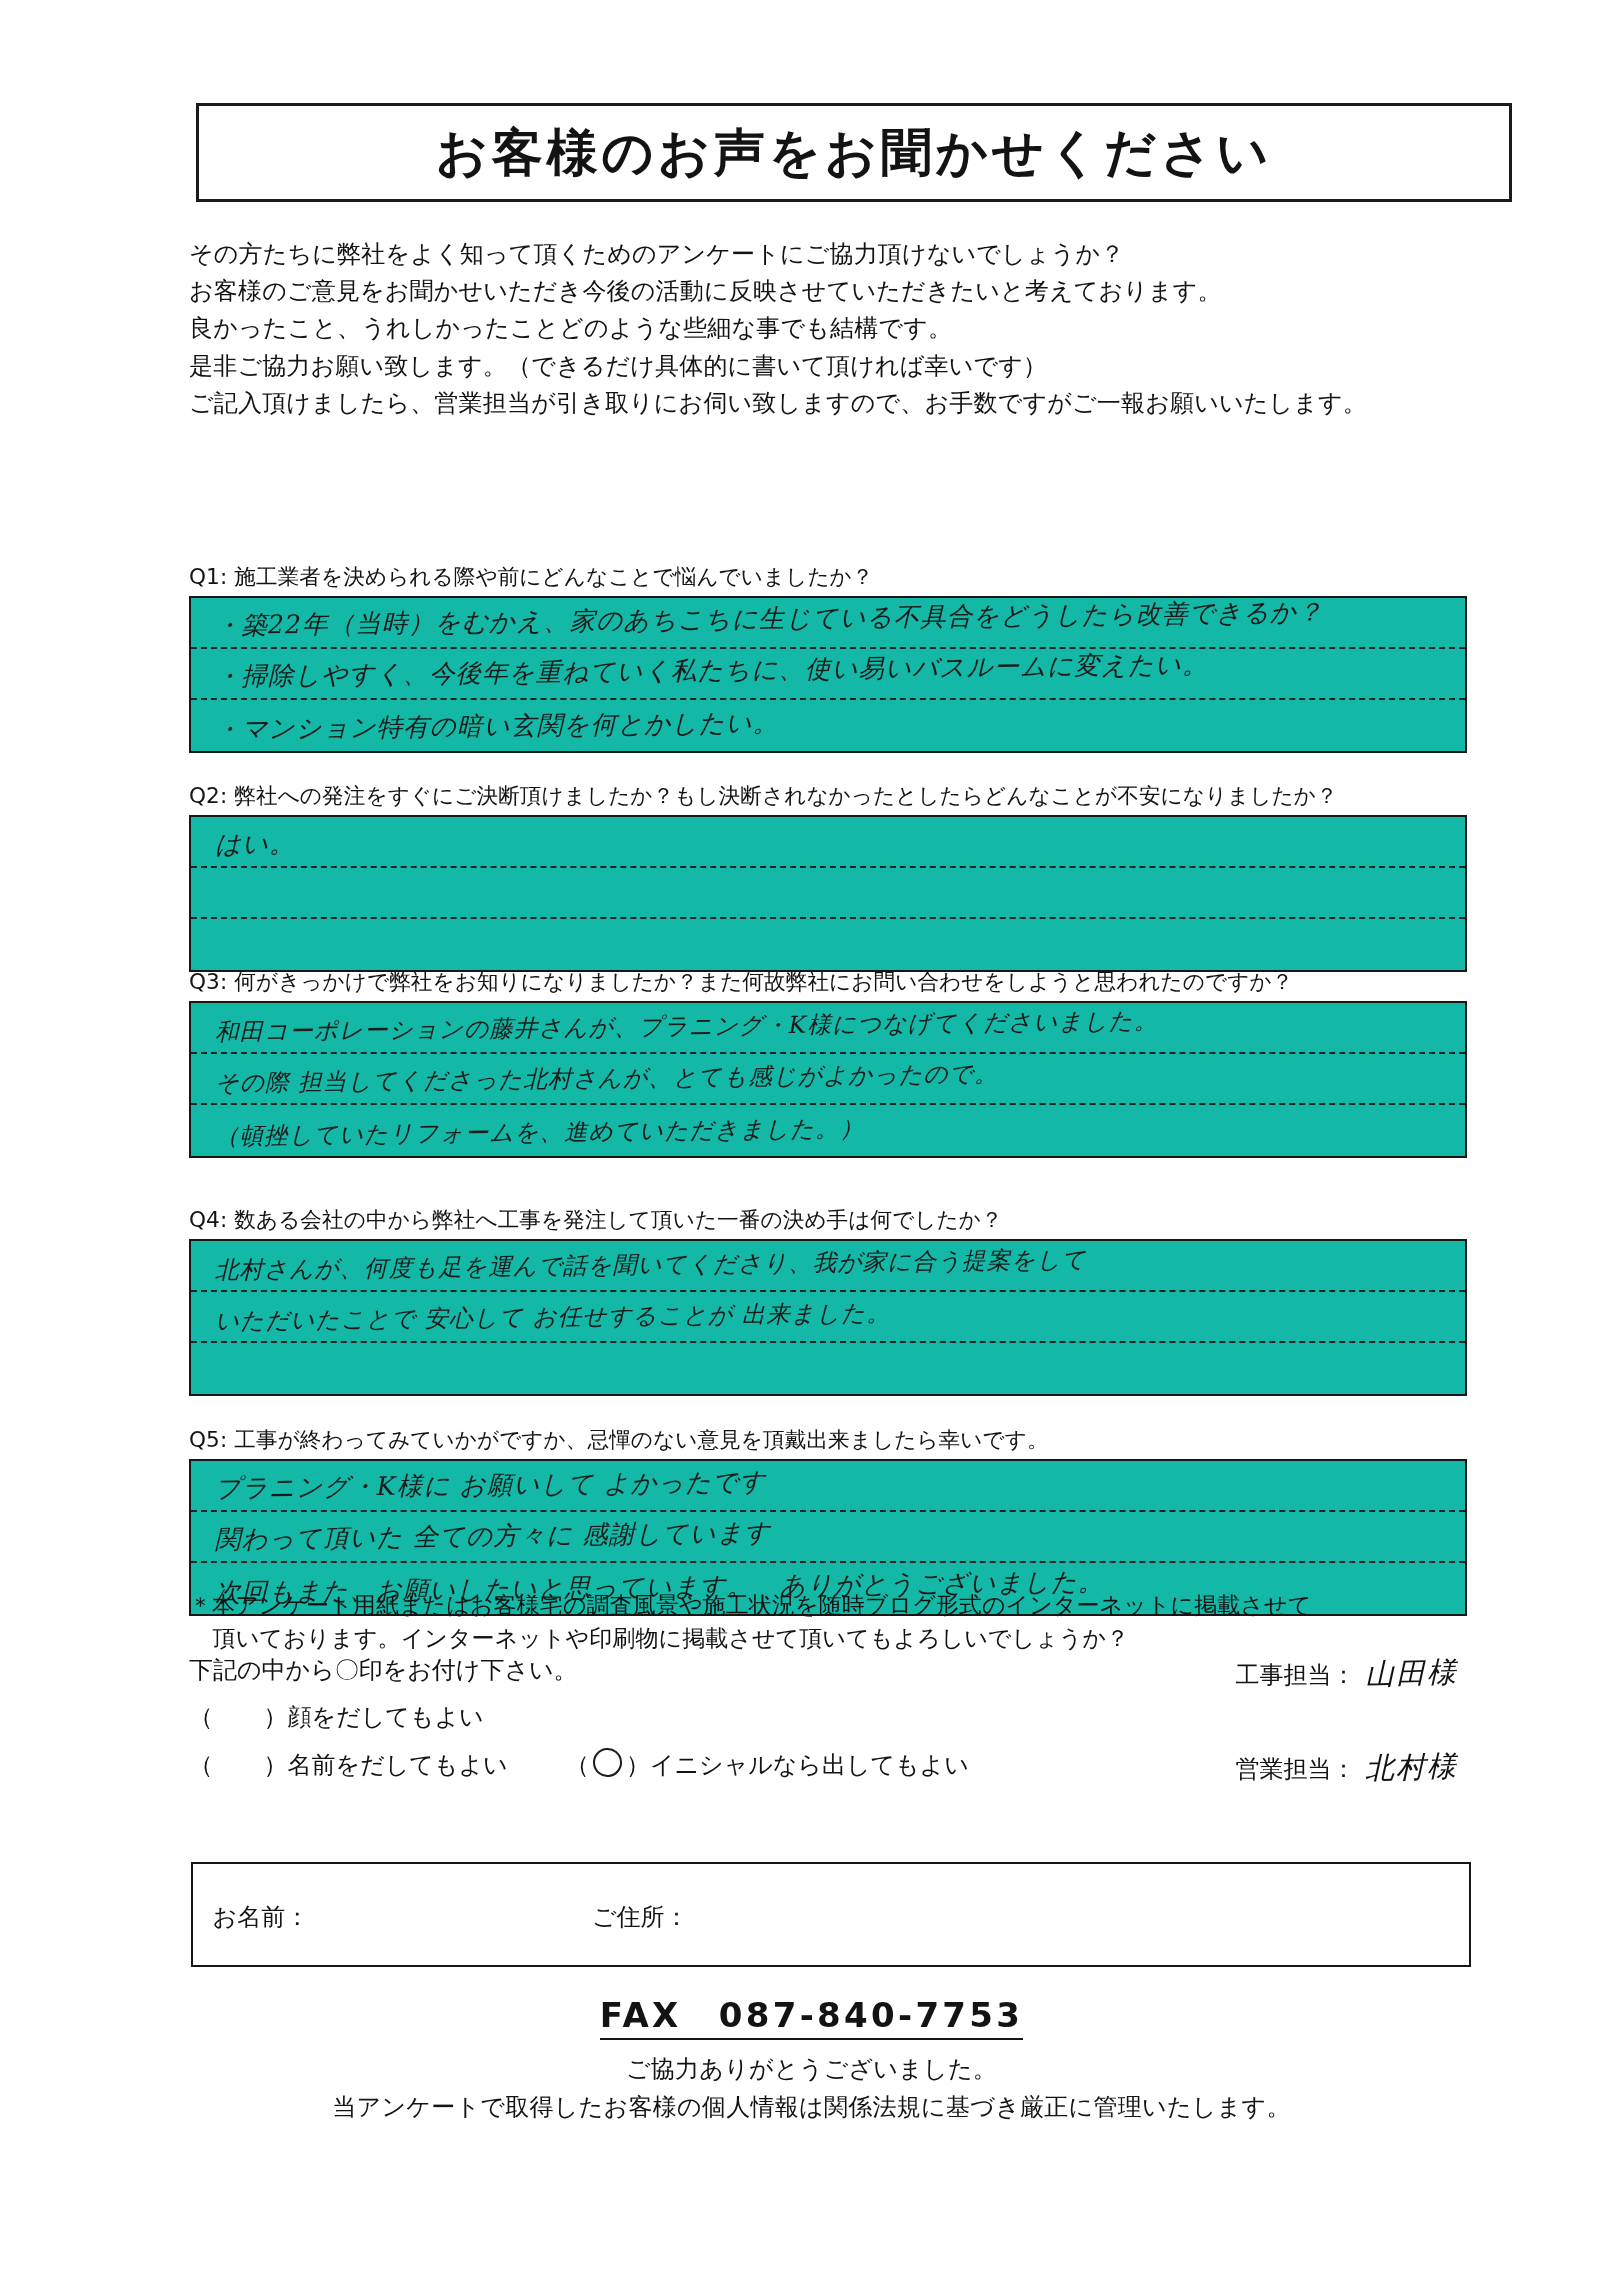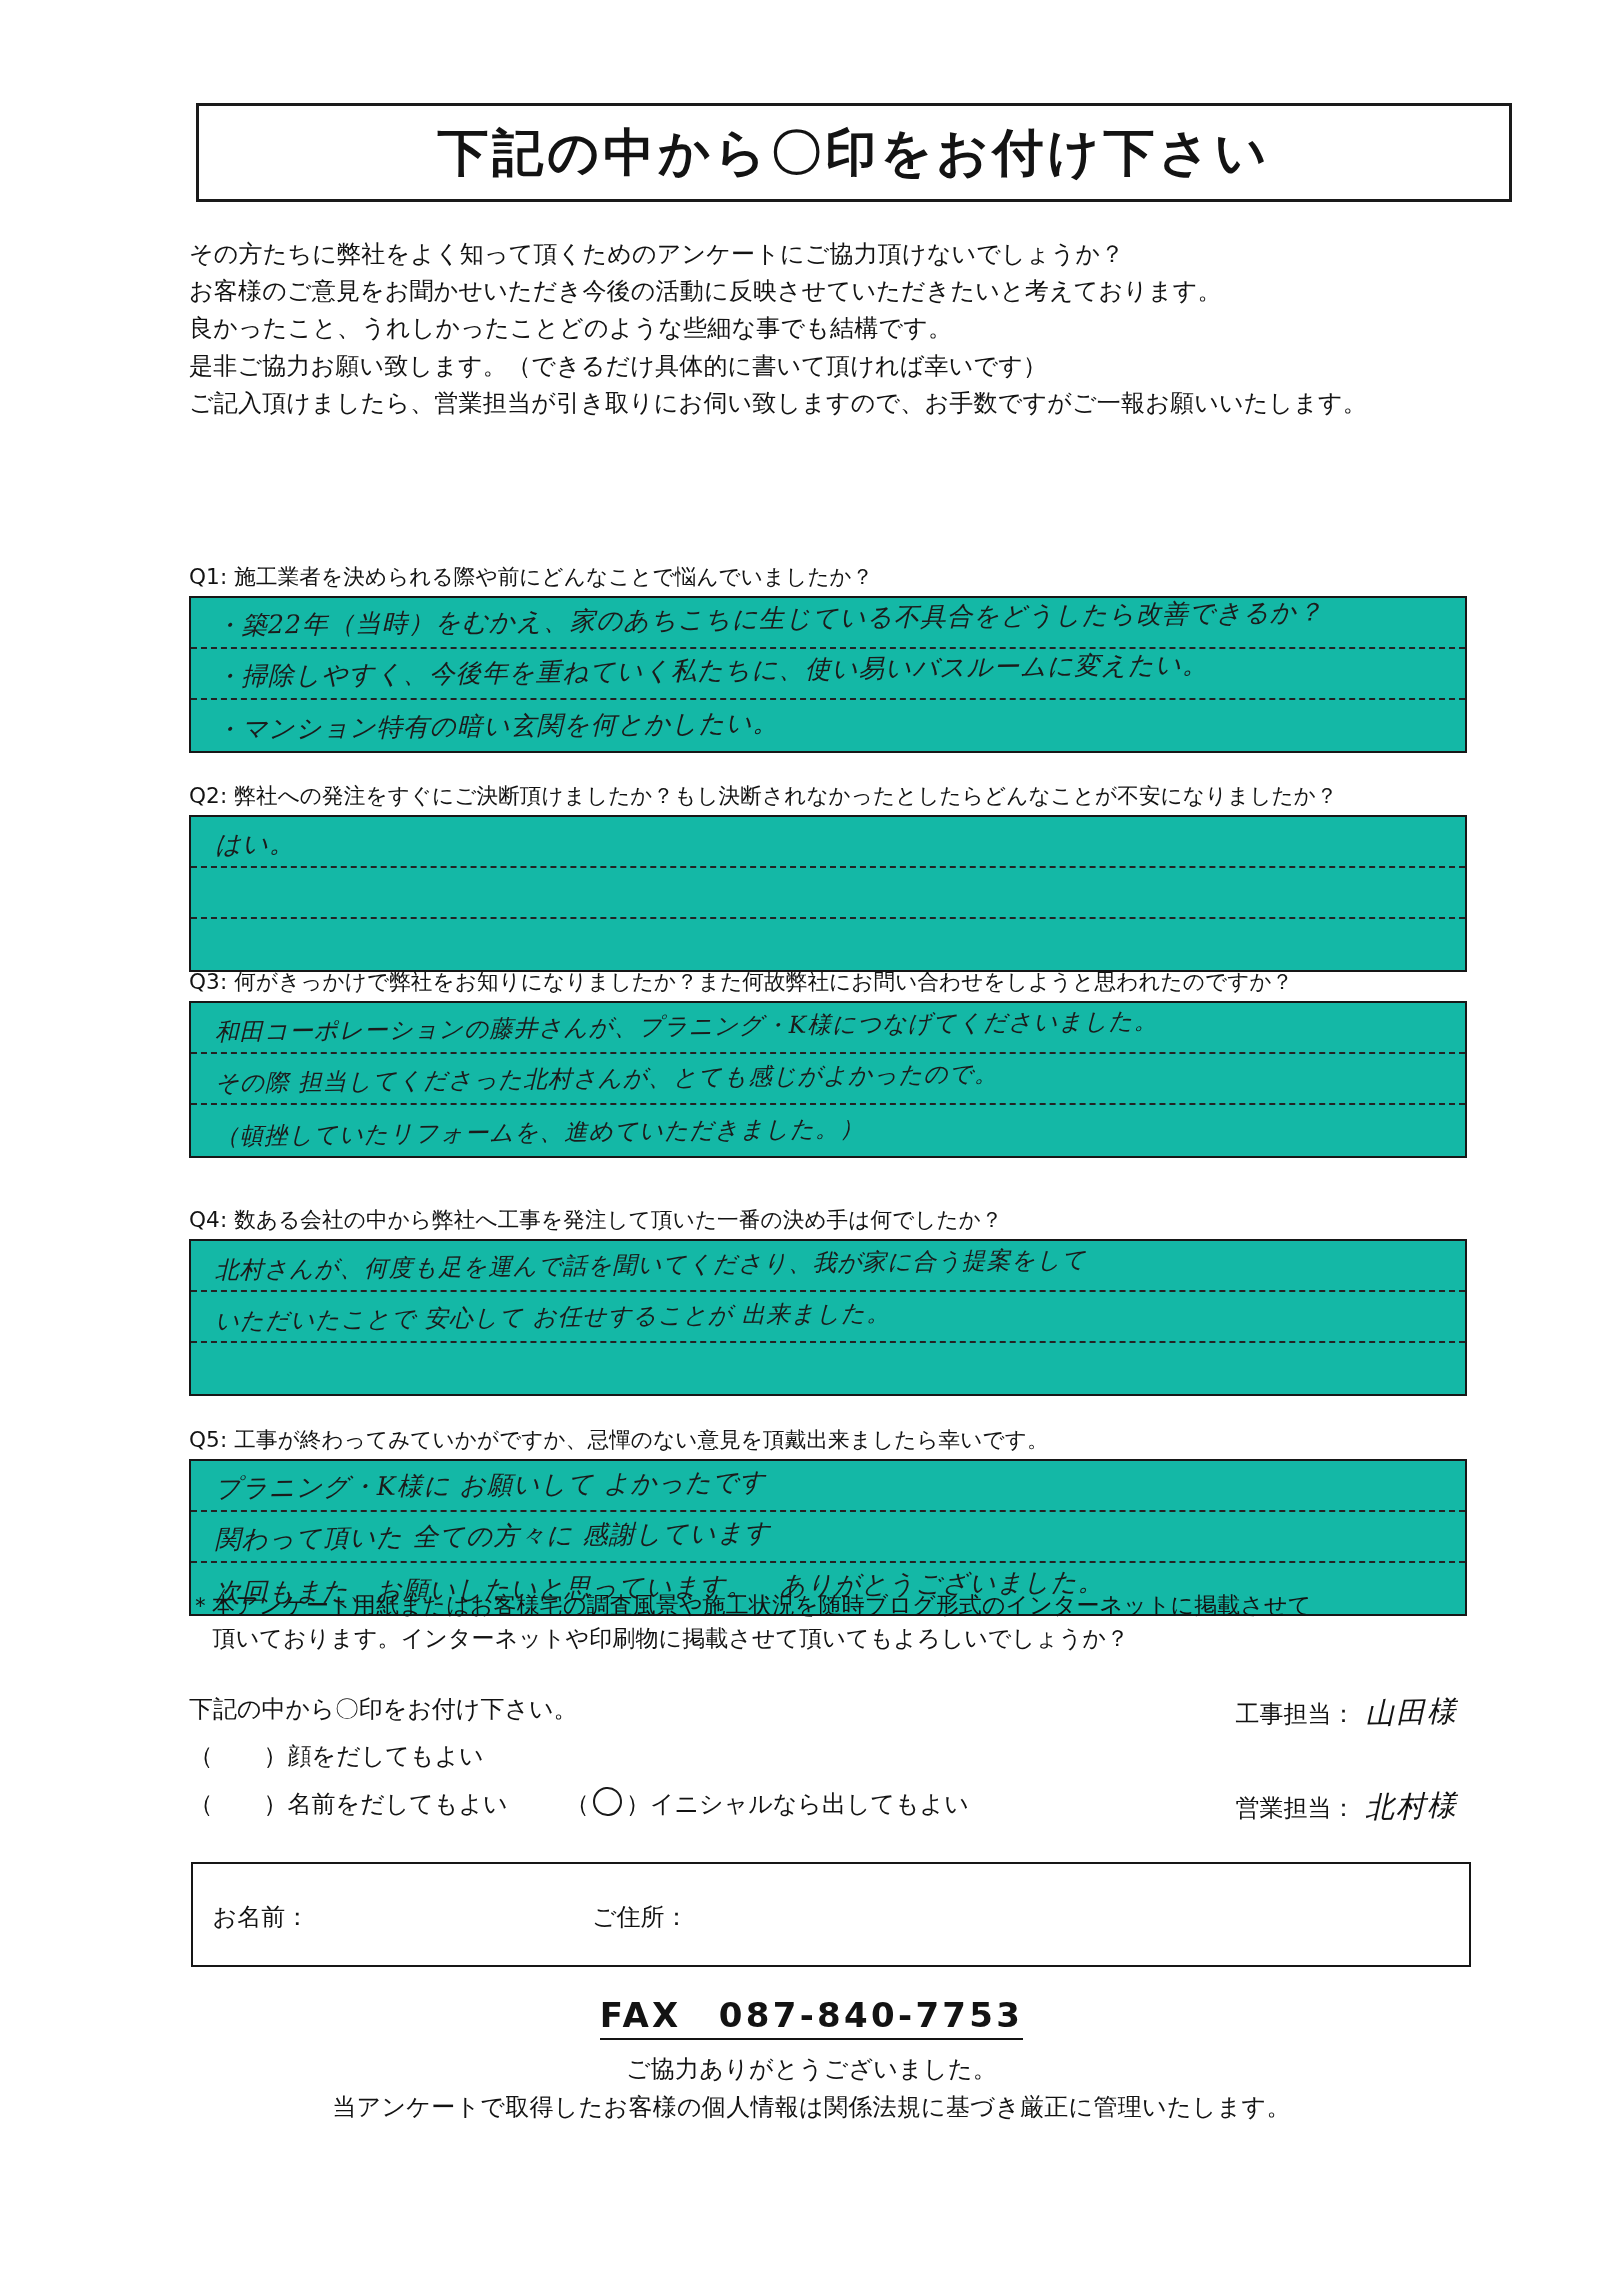--- a/index.html
+++ b/index.html
@@ -98,21 +98,21 @@
   }
   .fn-line {
     font-size: 23px;
     line-height: 1.45;
     white-space: nowrap;
     letter-spacing: 0.1px;
   }
   .fn-line.ind { padding-left: 23.6px; }
 
   
-  #consent { position: absolute; left: 189px; top: 1693px; width: 1283px; }
+  #consent { position: absolute; left: 189px; top: 1654px; width: 1283px; }
   .consent-row {
     position: relative;
     height: 47px;
     font-size: 24px;
     white-space: nowrap;
   }
   .opt { display: inline-block; }
   .paren-blank { letter-spacing: 2.6px; }
   .circle-mark {
     display: inline-block;
@@ -184,21 +184,21 @@
     letter-spacing: 0.3px;
   }
   #foot-thanks { margin-top: 9.2px; }
 </style>
 </head>
 <body>
 
 <div id="page">
 
   <div id="title-box">
-    <div id="title-text">下記の中から〇印をお付け下さい</div>
+    <div id="title-text">お客様のお声をお聞かせください</div>
   </div>
 
   <div id="intro">
     <div class="intro-line">その方たちに弊社をよく知って頂くためのアンケートにご協力頂けないでしょうか？</div>
     <div class="intro-line">お客様のご意見をお聞かせいただき今後の活動に反映させていただきたいと考えております。</div>
     <div class="intro-line">良かったこと、うれしかったことどのような些細な事でも結構です。</div>
     <div class="intro-line">是非ご協力お願い致します。（できるだけ具体的に書いて頂ければ幸いです）</div>
     <div class="intro-line">ご記入頂けましたら、営業担当が引き取りにお伺い致しますので、お手数ですがご一報お願いいたします。</div>
   </div>
 

